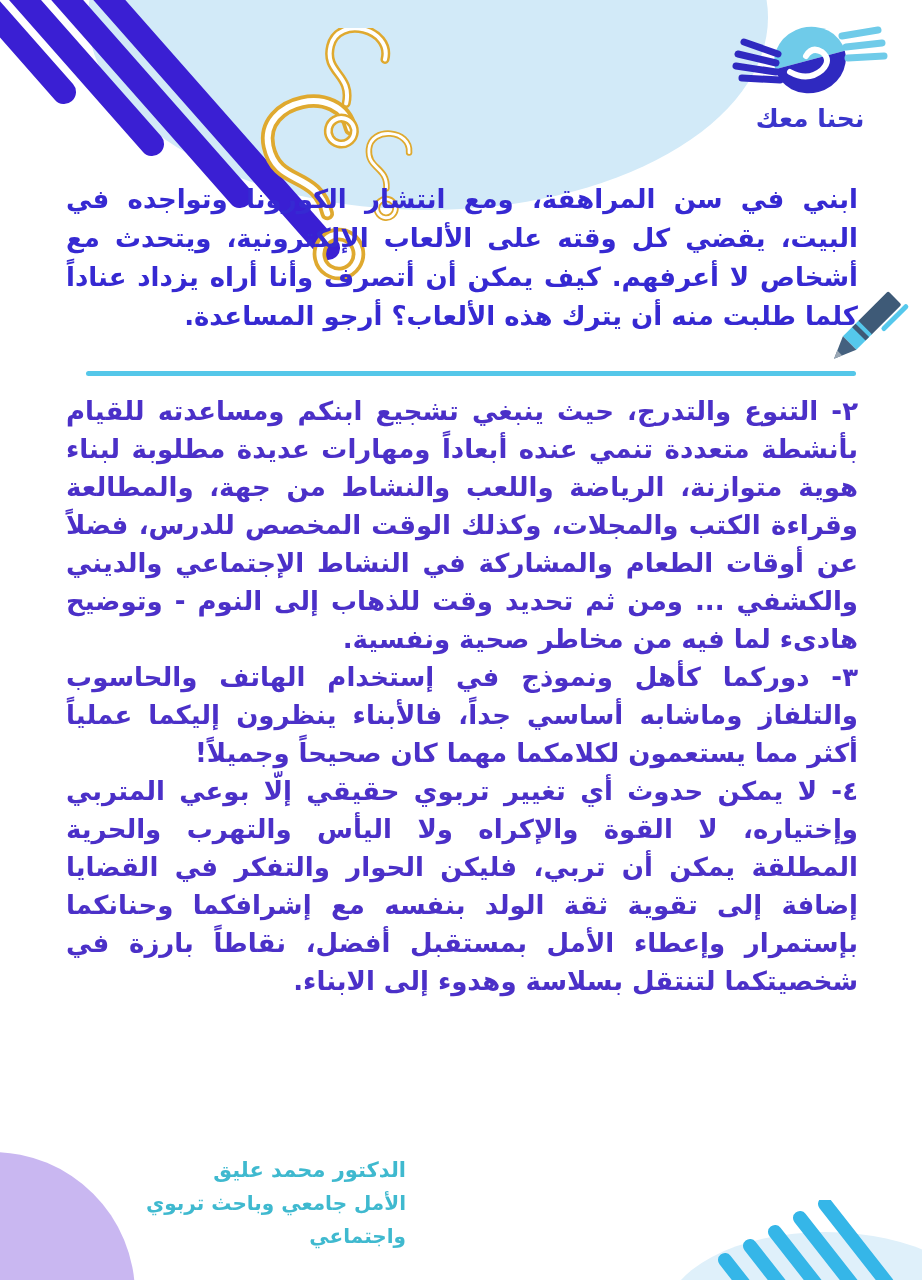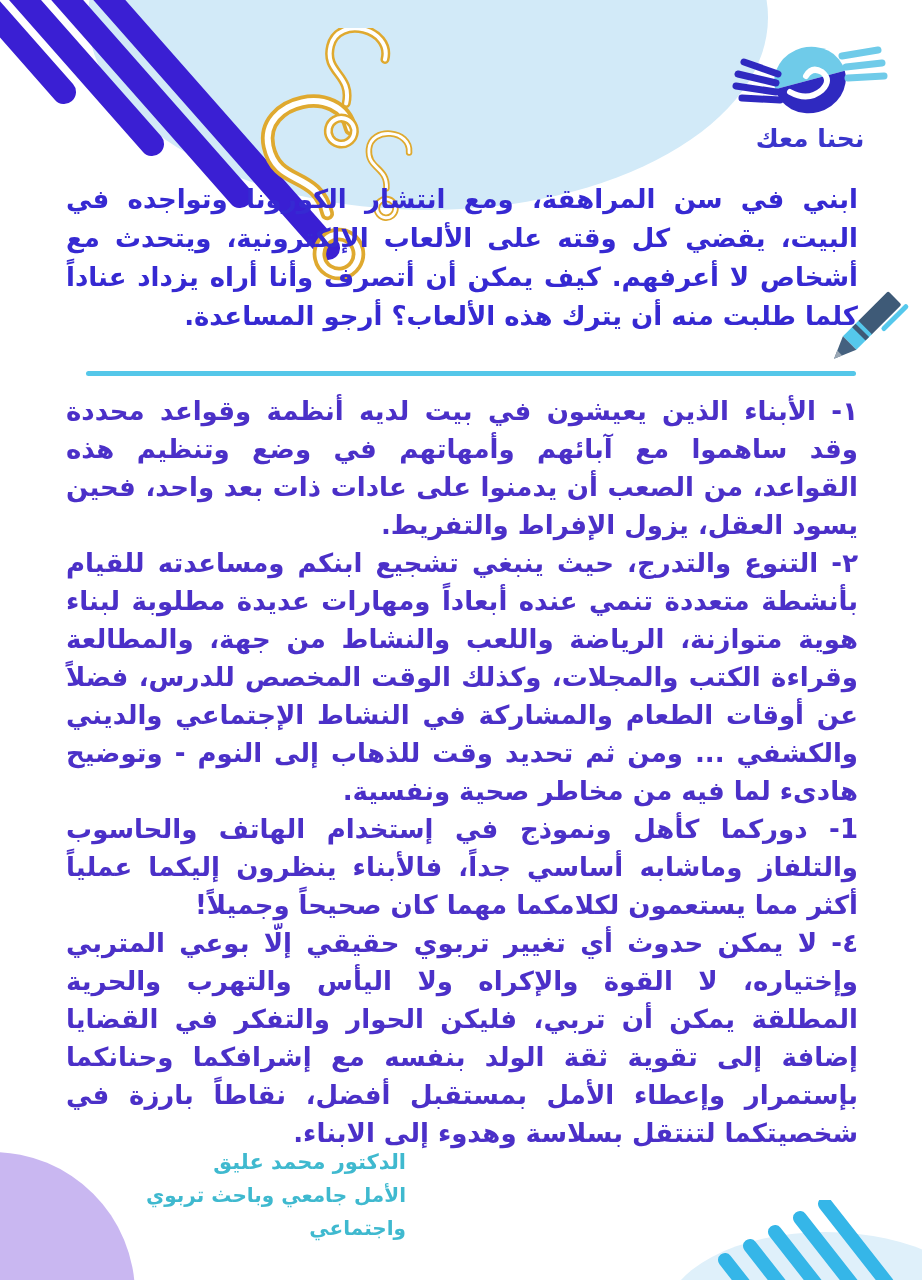--- a/index.html
+++ b/index.html
@@ -23,21 +23,21 @@
   .circle-bottom-left{
     position:absolute;left:-150px;top:1152px;width:285px;height:285px;
     background:#c9b7f1;border-radius:50%;z-index:1;
   }
   .stripes-top-left{position:absolute;left:0;top:0;z-index:2;}
   .stripes-bottom-right{position:absolute;left:700px;top:1200px;z-index:2;}
   .qmarks{position:absolute;left:200px;top:28px;z-index:3;}
   .qo{fill:none;stroke:#dfa92f;stroke-width:9;stroke-linecap:round;}
   .qi{fill:none;stroke:#ffffff;stroke-width:4;stroke-linecap:round;}
   
-  .logo{position:absolute;left:728px;top:40px;width:164px;text-align:center;z-index:4;}
+  .logo{position:absolute;left:728px;top:20px;width:164px;text-align:center;z-index:4;}
   .logo-wordmark{
     margin-top:2px;font-size:25px;font-weight:bold;color:#3a35cc;
     direction:rtl;letter-spacing:1px;
   }
   
   .pen{position:absolute;left:810px;top:278px;z-index:4;}
   .divider{
     position:absolute;left:86px;top:371px;width:770px;height:5px;
     background:#55c7e9;border-radius:3px;z-index:3;
   }
@@ -53,21 +53,21 @@
     direction:rtl;text-align:justify;text-align-last:right;
     font-size:26px;line-height:38px;font-weight:bold;color:#4b30c8;
     z-index:5;
   }
   .answers p{margin:0;}
   .signature{
     position:absolute;left:58px;top:1146px;width:348px;
     direction:rtl;text-align:right;
     color:#3fb9cf;font-weight:bold;z-index:5;
   }
-  .signature .sig-name{font-size:21px;line-height:33px;}
+  .signature .sig-name{font-size:21px;line-height:33px;margin-top:8px;}
   .signature .sig-title{font-size:20px;line-height:33px;}
 </style>
 </head>
 <body>
 
 <div class="page">
 
   <div class="blob-top"></div>
   <div class="blob-bottom-right"></div>
   <div class="circle-bottom-left"></div>
@@ -133,23 +133,22 @@
       <rect x="43" y="48" width="19" height="22" fill="#55c8ec"></rect>
       <rect x="43" y="52" width="19" height="5" fill="#3e5a77"></rect>
       <polygon points="43,70 62,70 52.5,92" fill="#44617f"></polygon>
       <polygon points="49,84 56,84 52.5,92" fill="#9aa7b4"></polygon>
     </g>
   </svg>
 
   <div class="divider"></div>
 
   <div class="answers">
-    <p>١- الأبناء الذين يعيشون في بيت لديه أنظمة وقواعد محددة وقد ساهموا مع آبائهم وأمهاتهم في وضع وتنظيم هذه القواعد، من الصعب أن يدمنوا على عادات ذات بعد واحد، فحين يسود العقل، يزول الإفراط والتفريط.</p>
     <p>٢- التنوع والتدرج، حيث ينبغي تشجيع ابنكم ومساعدته للقيام بأنشطة متعددة تنمي عنده أبعاداً ومهارات عديدة مطلوبة لبناء هوية متوازنة، الرياضة واللعب والنشاط من جهة، والمطالعة وقراءة الكتب والمجلات، وكذلك الوقت المخصص للدرس، فضلاً عن أوقات الطعام والمشاركة في النشاط الإجتماعي والديني والكشفي ... ومن ثم تحديد وقت للذهاب إلى النوم - وتوضيح هادىء لما فيه من مخاطر صحية ونفسية.</p>
-    <p>1- دوركما كأهل ونموذج في إستخدام الهاتف والحاسوب والتلفاز وماشابه أساسي جداً، فالأبناء ينظرون إليكما عملياً أكثر مما يستعمون لكلامكما مهما كان صحيحاً وجميلاً!</p>
+    <p>٣- دوركما كأهل ونموذج في إستخدام الهاتف والحاسوب والتلفاز وماشابه أساسي جداً، فالأبناء ينظرون إليكما عملياً أكثر مما يستعمون لكلامكما مهما كان صحيحاً وجميلاً!</p>
     <p>٤- لا يمكن حدوث أي تغيير تربوي حقيقي إلّا بوعي المتربي وإختياره، لا القوة والإكراه ولا اليأس والتهرب والحرية المطلقة يمكن أن تربي، فليكن الحوار والتفكر في القضايا إضافة إلى تقوية ثقة الولد بنفسه مع إشرافكما وحنانكما بإستمرار وإعطاء الأمل بمستقبل أفضل، نقاطاً بارزة في شخصيتكما لتنتقل بسلاسة وهدوء إلى الابناء.</p>
   </div>
 
   <div class="signature">
     <div class="sig-name">الدكتور محمد عليق</div>
     <div class="sig-title">الأمل جامعي وباحث تربوي واجتماعي</div>
   </div>
 
   <svg class="stripes-bottom-right" width="222" height="80" viewBox="0 0 222 80">
     <g stroke="#35b6e8" stroke-width="14" stroke-linecap="round" fill="none">

